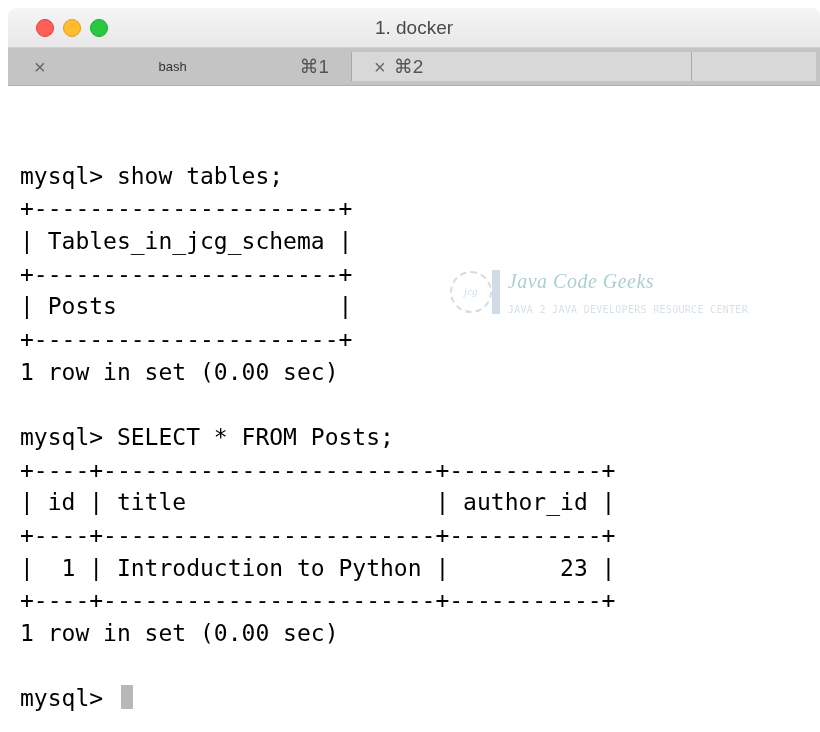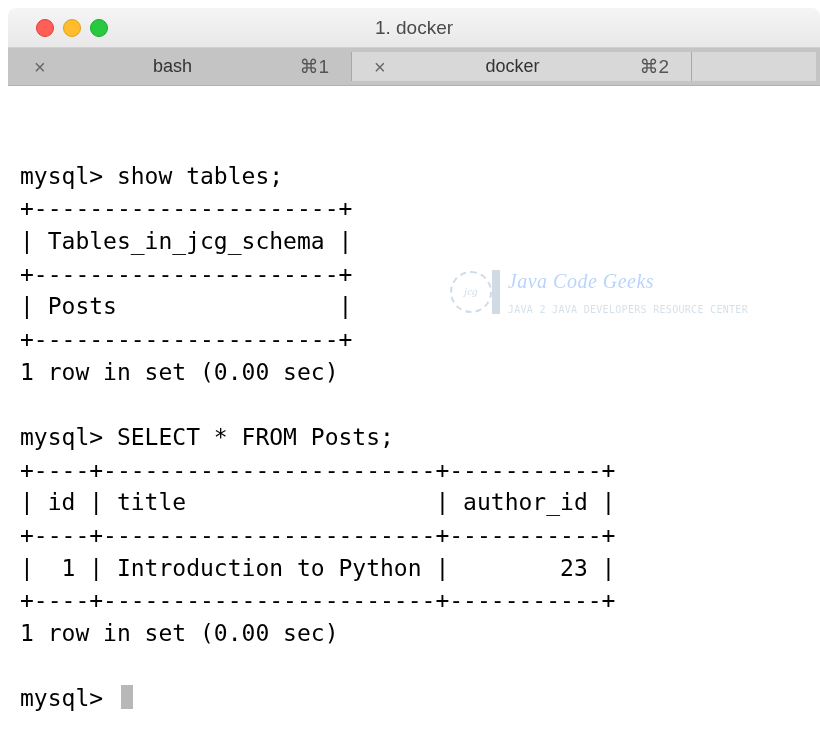--- a/index.html
+++ b/index.html
@@ -63,21 +63,21 @@
     .tab.active { background: #d8d8d8; }
     .tab-close {
       font-size: 20px;
       color: #666;
       font-weight: 300;
       line-height: 1;
     }
     .tab-label {
       flex: 1;
       text-align: center;
-      font-size: 18px;
+      font-size: 13px;
       color: #333;
     }
     .tab-shortcut {
       font-size: 19px;
       color: #555;
     }
     .tab-spacer {
       flex: 1;
       background: #d8d8d8;
     }
@@ -124,21 +124,21 @@
       width: 2px;
       height: 44px;
       background: #7a9bb8;
     }
     .watermark-text {
       display: flex;
       flex-direction: column;
     }
     .watermark-title {
       font-size: 20px;
-      color: #3b82f6;
+      color: #0f766e;
       font-family: Georgia, serif;
       font-style: italic;
       letter-spacing: 0.5px;
     }
     .watermark-sub {
       font-size: 10px;
       color: #8aa8c0;
       letter-spacing: 0.3px;
     }
   </style>
@@ -155,21 +155,20 @@
 </div>
 
 <div class="tabbar">
   <div class="tab inactive">
     <span class="tab-close">×</span>
     <span class="tab-label">bash</span>
     <span class="tab-shortcut">⌘1</span>
   </div>
   <div class="tab active">
     <span class="tab-close">×</span>
-    <span class="tab-label">docker</span>
     <span class="tab-shortcut">⌘2</span>
   </div>
   <div class="tab-spacer"></div>
 </div>
 
 <div class="terminal">
 <span>mysql&gt; show tables;</span>
 <span>+----------------------+</span>
 <span>| Tables_in_jcg_schema |</span>
 <span>+----------------------+</span>

